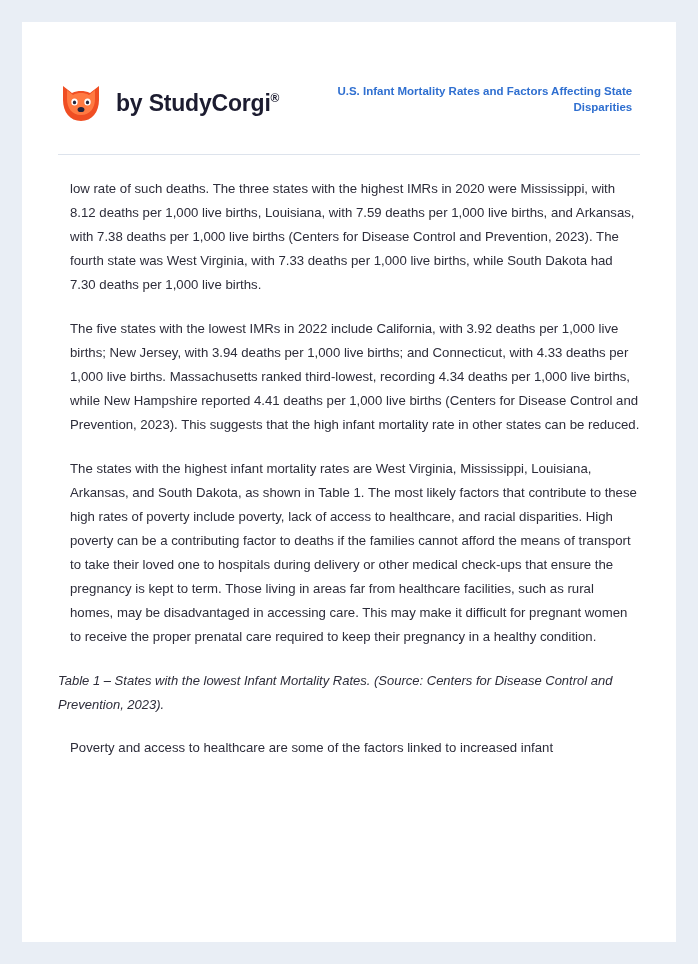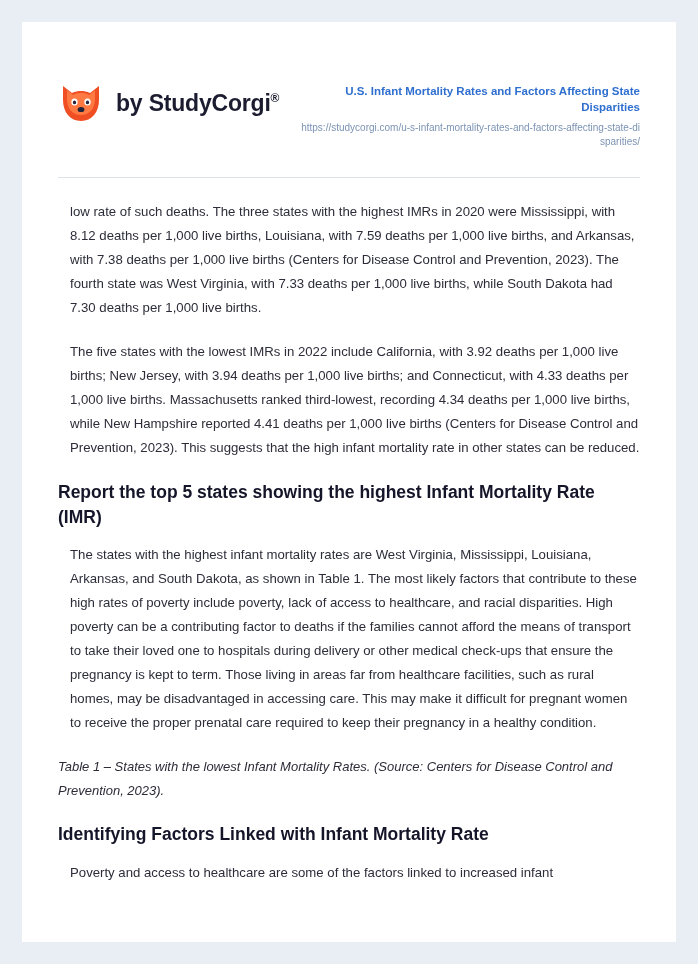--- a/index.html
+++ b/index.html
@@ -42,21 +42,20 @@
     width: 654px;
     height: 920px;
     background: #ffffff;
     border-radius: 10px;
   }
 
   
   .header {
     display: flex;
     align-items: flex-start;
-    justify-content: space-between;
     padding: 48px 36px 0 36px;
   }
   .brand {
     display: flex;
     align-items: center;
     gap: 12px;
     padding-top: 10px;
   }
   .fox-logo {
     width: 46px;
@@ -156,30 +155,27 @@
             <ellipse cx="23" cy="29.5" rx="3.4" ry="2.6" fill="#22223a"></ellipse>
           </svg>
         </span>
         <span class="brand-text">
           <span>by StudyCorgi</span><span class="brand-reg">®</span>
         </span>
       </div>
 
       <div class="header-right">
         <div class="doc-title">U.S. Infant Mortality Rates and Factors Affecting State Disparities</div>
-        <div class="doc-url">https://studycorgi.com/u-s-infant-mortality-rates-and-factors-affecting-state-disparities/</div>
       </div>
     </div>
 
     <div class="divider"></div>
 
     <div class="content">
       <p class="body-text">low rate of such deaths. The three states with the highest IMRs in 2020 were Mississippi, with 8.12 deaths per 1,000 live births, Louisiana, with 7.59 deaths per 1,000 live births, and Arkansas, with 7.38 deaths per 1,000 live births (Centers for Disease Control and Prevention, 2023). The fourth state was West Virginia, with 7.33 deaths per 1,000 live births, while South Dakota had 7.30 deaths per 1,000 live births.</p>
       <p class="body-text">The five states with the lowest IMRs in 2022 include California, with 3.92 deaths per 1,000 live births; New Jersey, with 3.94 deaths per 1,000 live births; and Connecticut, with 4.33 deaths per 1,000 live births. Massachusetts ranked third-lowest, recording 4.34 deaths per 1,000 live births, while New Hampshire reported 4.41 deaths per 1,000 live births (Centers for Disease Control and Prevention, 2023). This suggests that the high infant mortality rate in other states can be reduced.</p>
-      <h2 class="section-heading">Report the top 5 states showing the highest Infant Mortality Rate (IMR)</h2>
       <p class="body-text">The states with the highest infant mortality rates are West Virginia, Mississippi, Louisiana, Arkansas, and South Dakota, as shown in Table 1. The most likely factors that contribute to these high rates of poverty include poverty, lack of access to healthcare, and racial disparities. High poverty can be a contributing factor to deaths if the families cannot afford the means of transport to take their loved one to hospitals during delivery or other medical check-ups that ensure the pregnancy is kept to term. Those living in areas far from healthcare facilities, such as rural homes, may be disadvantaged in accessing care. This may make it difficult for pregnant women to receive the proper prenatal care required to keep their pregnancy in a healthy condition.</p>
       <p class="caption-text">Table 1 – States with the lowest Infant Mortality Rates. (Source: Centers for Disease Control and Prevention, 2023).</p>
-      <h2 class="section-heading second">Identifying Factors Linked with Infant Mortality Rate</h2>
       <p class="body-text">Poverty and access to healthcare are some of the factors linked to increased infant</p>
     </div>
 
   </div>
 </div>
 
 </body></html>

